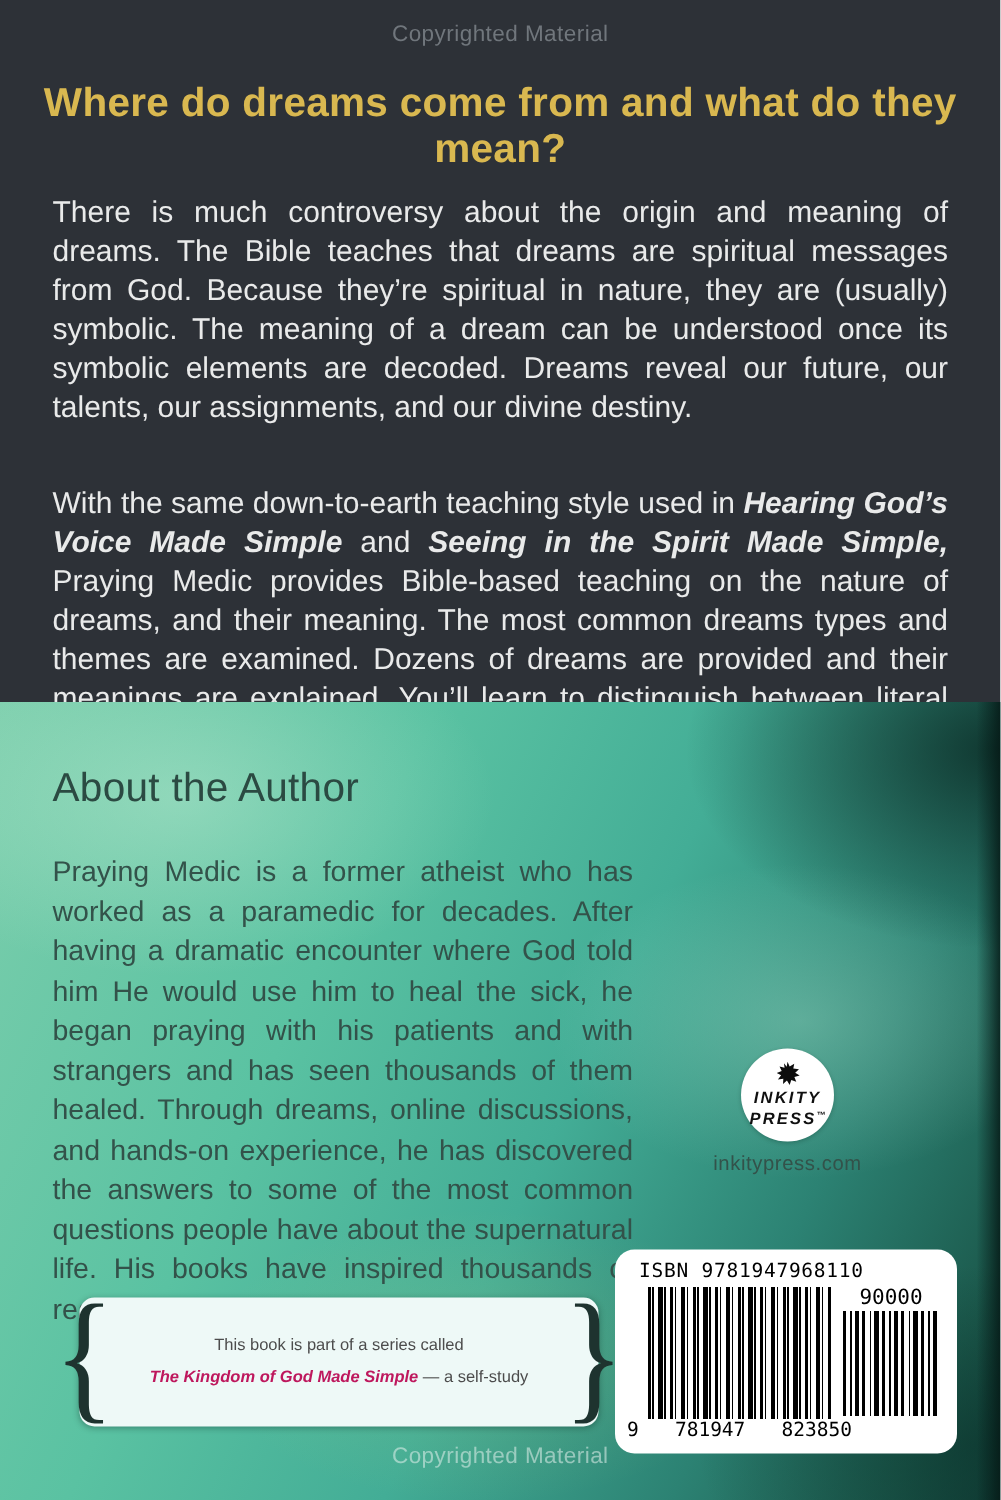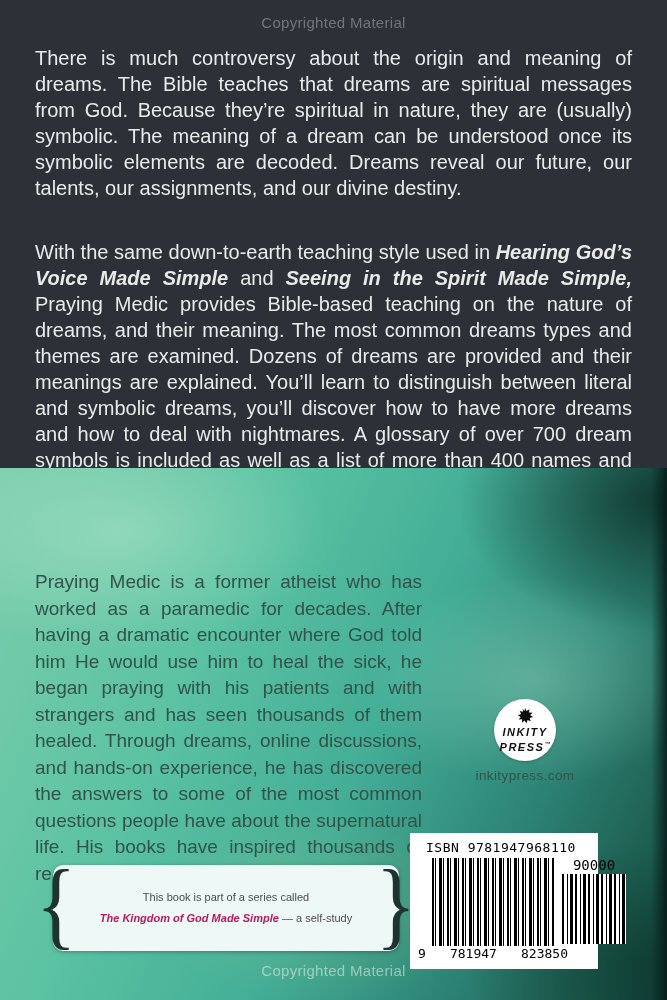--- a/index.html
+++ b/index.html
@@ -78,21 +78,21 @@
   .series-title{font-weight:bold;font-style:italic;color:#be185d;}
   .brace{
     position:absolute;top:50%;
     font-family:"Liberation Serif",serif;font-size:84px;font-weight:normal;
     color:#1e332f;transform:translateY(-54%) scaleY(1.15);z-index:2;line-height:1;
   }
   .brace.left{left:-2px;}
   .brace.right{right:-2px;}
   
   .barcode-box{
-    position:absolute;left:410px;top:365px;width:188px;height:136px;background:#fff;
+    position:absolute;left:410px;top:365px;width:228px;height:136px;background:#fff;border-radius:13px;
   }
   .isbn-label{
     position:absolute;left:16px;top:7px;
     font-family:"DejaVu Sans Mono",monospace;font-size:13px;color:#000;letter-spacing:.5px;
   }
   .bars-main{
     position:absolute;left:22px;top:25px;width:122px;height:88px;
     background:repeating-linear-gradient(to right,
       #000 0 2px, #fff 2px 3px, #000 3px 4px, #fff 4px 7px,
       #000 7px 10px, #fff 10px 11px, #000 11px 12px, #fff 12px 15px);
@@ -117,25 +117,27 @@
     font-size:15px;color:rgba(228,240,237,.55);letter-spacing:.3px;
   }
 </style>
 </head>
 <body>
 
 <div class="page">
 
   <div class="top-section">
     <div class="copyright-top">Copyrighted Material</div>
+    <div class="headline">Where do dreams come from and what do they mean?</div>
     <p class="body-para">There is much controversy about the origin and meaning of dreams. The Bible teaches that dreams are spiritual messages from God. Because they’re spiritual in nature, they are (usually) symbolic. The meaning of a dream can be understood once its symbolic elements are decoded. Dreams reveal our future, our talents, our assignments, and our divine destiny.</p>
     <p class="body-para second"><span>With the same down-to-earth teaching style used in </span><span class="book-title">Hearing God’s Voice Made Simple</span><span> and </span><span class="book-title">Seeing in the Spirit Made Simple,</span><span> Praying Medic provides Bible-based teaching on the nature of dreams, and their meaning. The most common dreams types and themes are examined. Dozens of dreams are provided and their meanings are explained. You’ll learn to distinguish between literal and symbolic dreams, you’ll discover how to have more dreams and how to deal with nightmares. A glossary of over 700 dream symbols is included as well as a list of more than 400 names and their meanings. If you want to know what God is saying through your dreams, this book is for you!</span></p>
   </div>
 
   <div class="green-section">
+    <div class="about-heading">About the Author</div>
     <p class="bio">Praying Medic is a former atheist who has worked as a paramedic for decades. After having a dramatic encounter where God told him He would use him to heal the sick, he began praying with his patients and with strangers and has seen thousands of them healed. Through dreams, online discussions, and hands-on experience, he has discovered the answers to some of the most common questions people have about the supernatural life. His books have inspired thousands of readers to seek God for themselves.</p>
 
     <div class="logo-circle">
       <svg class="logo-splat" viewBox="0 0 24 20" xmlns="http://www.w3.org/2000/svg">
         <path fill="#0d0d0d" d="M12 1l1.6 3.4 3.4-2-.7 3.6 4.2.4-2.8 2.6 3.3 2.2-3.9 1 1.4 3.6-3.7-1.3-1.2 3.7-2-3.3-2.9 2.5.2-3.8-4 .4 2.4-3-3.3-1.8 3.7-1.4-1.6-3.4 3.7.9L9.4 2l2 2.6z"></path>
       </svg>
       <div class="logo-name"><span>INKITY</span><br><span>PRESS</span><span class="logo-tm">™</span></div>
     </div>
     <div class="logo-site">inkitypress.com</div>
 

